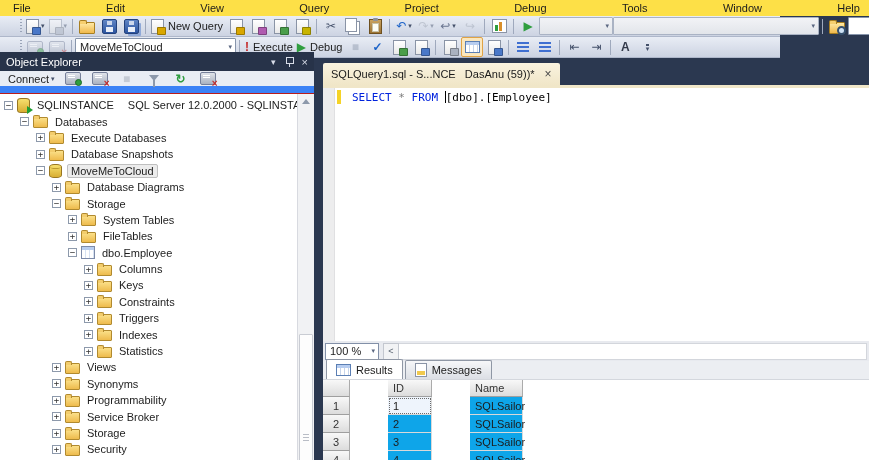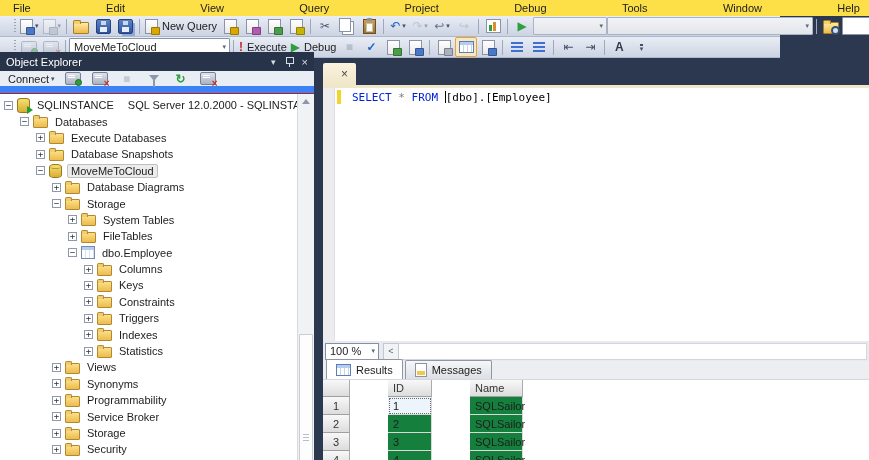--- a/index.html
+++ b/index.html
@@ -6,21 +6,21 @@
   body{width:869px;height:460px;overflow:hidden;position:relative;
        background:#2b3850;font-family:"Liberation Sans",sans-serif;font-size:11px;color:#1c1c1c;}
 
   
   #menubar{position:absolute;left:0;top:0;width:869px;height:16px;background:#fde047;
            display:flex;align-items:center;padding-left:4px;box-sizing:border-box;justify-content:space-between;}
   .menu-item{padding:1px 9px;color:#1c1c1c;white-space:nowrap;}
 
   .tbar{position:absolute;left:0;width:780px;height:21px;box-sizing:border-box;
         background:linear-gradient(#e9edf5,#ccd3e2);border-bottom:1px solid #aeb7ca;
-        display:flex;align-items:center;padding-left:12px;}
+        display:flex;align-items:center;padding-left:18px;}
   #toolbar1{top:16px;} #toolbar2{top:37px;}
   .tbgrip{width:5px;height:14px;margin:0 2px;flex:none;
           background:repeating-linear-gradient(#9aa4b8 0 1px,transparent 1px 3px);width:2px;}
   .tbsep{width:1px;height:15px;background:#9fa9bd;margin:0 3px;flex:none;}
   .tbbtn{height:18px;min-width:18px;display:inline-flex;align-items:center;justify-content:center;
          border-radius:2px;padding:0 2px;flex:none;}
   .tbbtn.sel{background:#fbe7bd;border:1px solid #e0a345;padding:0 1px;}
   .dis{opacity:.45;}
   .glyph{font-size:12px;line-height:12px;}
   .tblabel{margin-left:4px;white-space:nowrap;}
@@ -137,21 +137,21 @@
       display:flex;align-items:flex-end;padding-left:3px;border-bottom:1px solid #d4d7dd;box-sizing:border-box;}
   .rtab{display:inline-flex;align-items:center;height:18px;padding:0 9px;margin-right:2px;
       border:1px solid #8f97a5;border-bottom:none;background:linear-gradient(#f6f7f9,#dcdfe5);
       border-radius:2px 2px 0 0;}
   .rtab .lbl{margin-left:5px;}
   .rtab.selc{background:#fff;height:19px;}
 
   #grid{position:absolute;left:323px;top:380px;right:0;bottom:0;background:#fff;overflow:hidden;}
   .grow{display:flex;gap:38px;}
   .gcell{box-sizing:border-box;border-right:1px solid #d9d9d9;border-bottom:1px solid #d9d9d9;
-      height:18px;display:flex;align-items:center;padding:0 5px;background:#15803d;}
+      height:18px;display:flex;align-items:center;padding:0 5px;background:#0ea5e9;}
   .ghead .gcell,.grhdr{background:linear-gradient(#f8f8f8,#dcdcdc);border-right:1px solid #ababab;
       border-bottom:1px solid #9f9f9f;color:#333;}
   .ghead .gcell{height:17px;}
   .c0{width:27px;flex:none;justify-content:center;padding:0;}
   .c1{width:44px;flex:none;}
   .c2{width:53px;flex:none;}
   .gcell.focus{background:#eef4fc;outline:1px dotted #6b6b6b;outline-offset:-2px;}
 </style>
 </head>
 <body>
@@ -467,20 +467,21 @@
         <span class="tlabel">Security</span>
       </div>
     </div>
   <div id="oe-vsb">
     <div class="vsb-up"></div>
     <div class="vsb-thumb"></div>
   </div>
 </div>
 
 <div id="doctab">
+  <span style="white-space:pre;">SQLQuery1.sql - S...NCE   DasAnu (59))*</span>
   <span class="close">×</span>
 </div>
 <div id="tab-underline"></div>
 
 <div id="editor">
   <div id="ed-margin"></div>
   <div id="ed-changebar"></div>
   <div id="sqlline"><span class="kw">SELECT </span><span class="op">* </span><span class="kw">FROM </span><span class="caret"></span><span class="idt">[dbo].[Employee]</span></div>
 </div>
 

